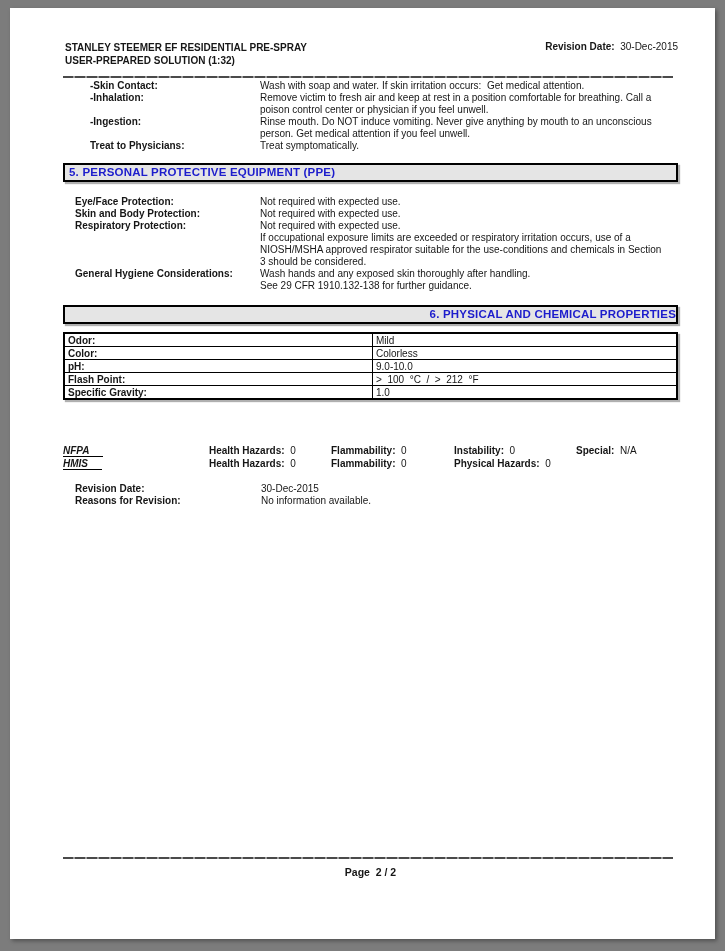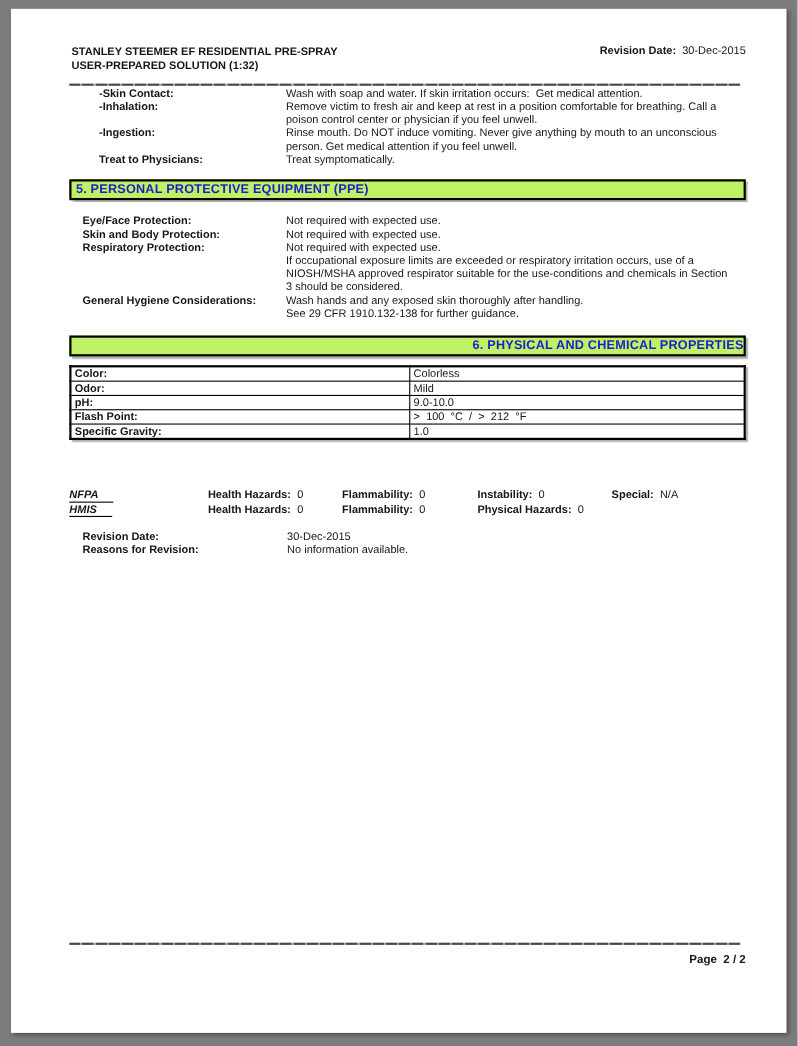--- a/index.html
+++ b/index.html
@@ -32,21 +32,21 @@
   .row .lbl{flex:0 0 185px;font-weight:bold;white-space:pre;}
   .row .lbl.indent{padding-left:15px;flex-basis:170px;}
   .row .val{flex:1;white-space:pre;}
 
   .firstaid{top:72px;}
   .ppe{top:188px;}
 
   
   .secbox{
     position:absolute;left:0;width:615px;height:19px;box-sizing:border-box;
-    border:2px solid #000;background:#bef264;
+    border:2px solid #000;background:#e5e5e5;
     box-shadow:2px 2px 1px #b0b0b0;
     font-size:11.5px;font-weight:bold;color:#1d1dcc;
     padding:1px 0 0 4px;letter-spacing:.2px;white-space:pre;
   }
   .sec5{top:155px;} .sec6{top:297px;text-align:right;} .sec7{top:405px;}
 
   
   .proptable{
     position:absolute;top:324px;left:0;width:615px;
     border-collapse:collapse;table-layout:fixed;
@@ -58,29 +58,29 @@
     vertical-align:middle;white-space:pre;overflow:hidden;
   }
   .proptable{border:2px solid #000;}
   .proptable td.pname{width:304px;font-weight:bold;}
 
   
   .ratings{position:absolute;top:437px;left:0;width:615px;height:28px;font-size:10px;}
   .rating-row{position:absolute;left:0;width:615px;height:13px;}
   .rr1{top:0;} .rr2{top:13px;}
   .rsys{position:absolute;left:0;font-weight:bold;border-bottom:1.5px solid #000;padding-right:14px;font-style:italic;}
-  .rcell{position:absolute;white-space:pre;}
+  .rcell{position:absolute;white-space:pre;margin-left:20px;}
   .rcell b{font-weight:bold;}
   .c1{left:126px;} .c2{left:248px;} .c3{left:371px;} .c4{left:493px;}
 
   .revrows{top:475px;}
   .revrows .lbl{flex-basis:186px;}
 
   
-  .pagenum{position:absolute;top:858px;left:0;width:615px;text-align:right;
+  .pagenum{position:absolute;top:858px;left:0;width:615px;text-align:center;
     font-size:10.5px;font-weight:bold;white-space:pre;}
 </style>
 </head>
 <body>
 
 <div class="page">
   <div class="content">
 
     <div class="hdr-title"><span>STANLEY STEEMER EF RESIDENTIAL PRE-SPRAY</span><br><span>USER-PREPARED SOLUTION (1:32)</span></div>
     <div class="hdr-rev"><b>Revision Date:</b>  <span>30-Dec-2015</span></div>
@@ -128,26 +128,26 @@
         <span class="lbl">General Hygiene Considerations:</span>
         <span class="val">Wash hands and any exposed skin thoroughly after handling.
 See 29 CFR 1910.132-138 for further guidance.</span>
       </div>
     </div>
 
     <div class="secbox sec6"><span>6. PHYSICAL AND CHEMICAL PROPERTIES</span></div>
     <table class="proptable">
       <tbody>
         <tr>
+          <td class="pname">Odor:</td>
+          <td>Mild</td>
+        </tr>
+        <tr>
           <td class="pname">Color:</td>
           <td>Colorless</td>
-        </tr>
-        <tr>
-          <td class="pname">Odor:</td>
-          <td>Mild</td>
         </tr>
         <tr>
           <td class="pname">pH:</td>
           <td>9.0-10.0</td>
         </tr>
         <tr>
           <td class="pname">Flash Point:</td>
           <td>&gt;  100  °C  /  &gt;  212  °F</td>
         </tr>
         <tr>

